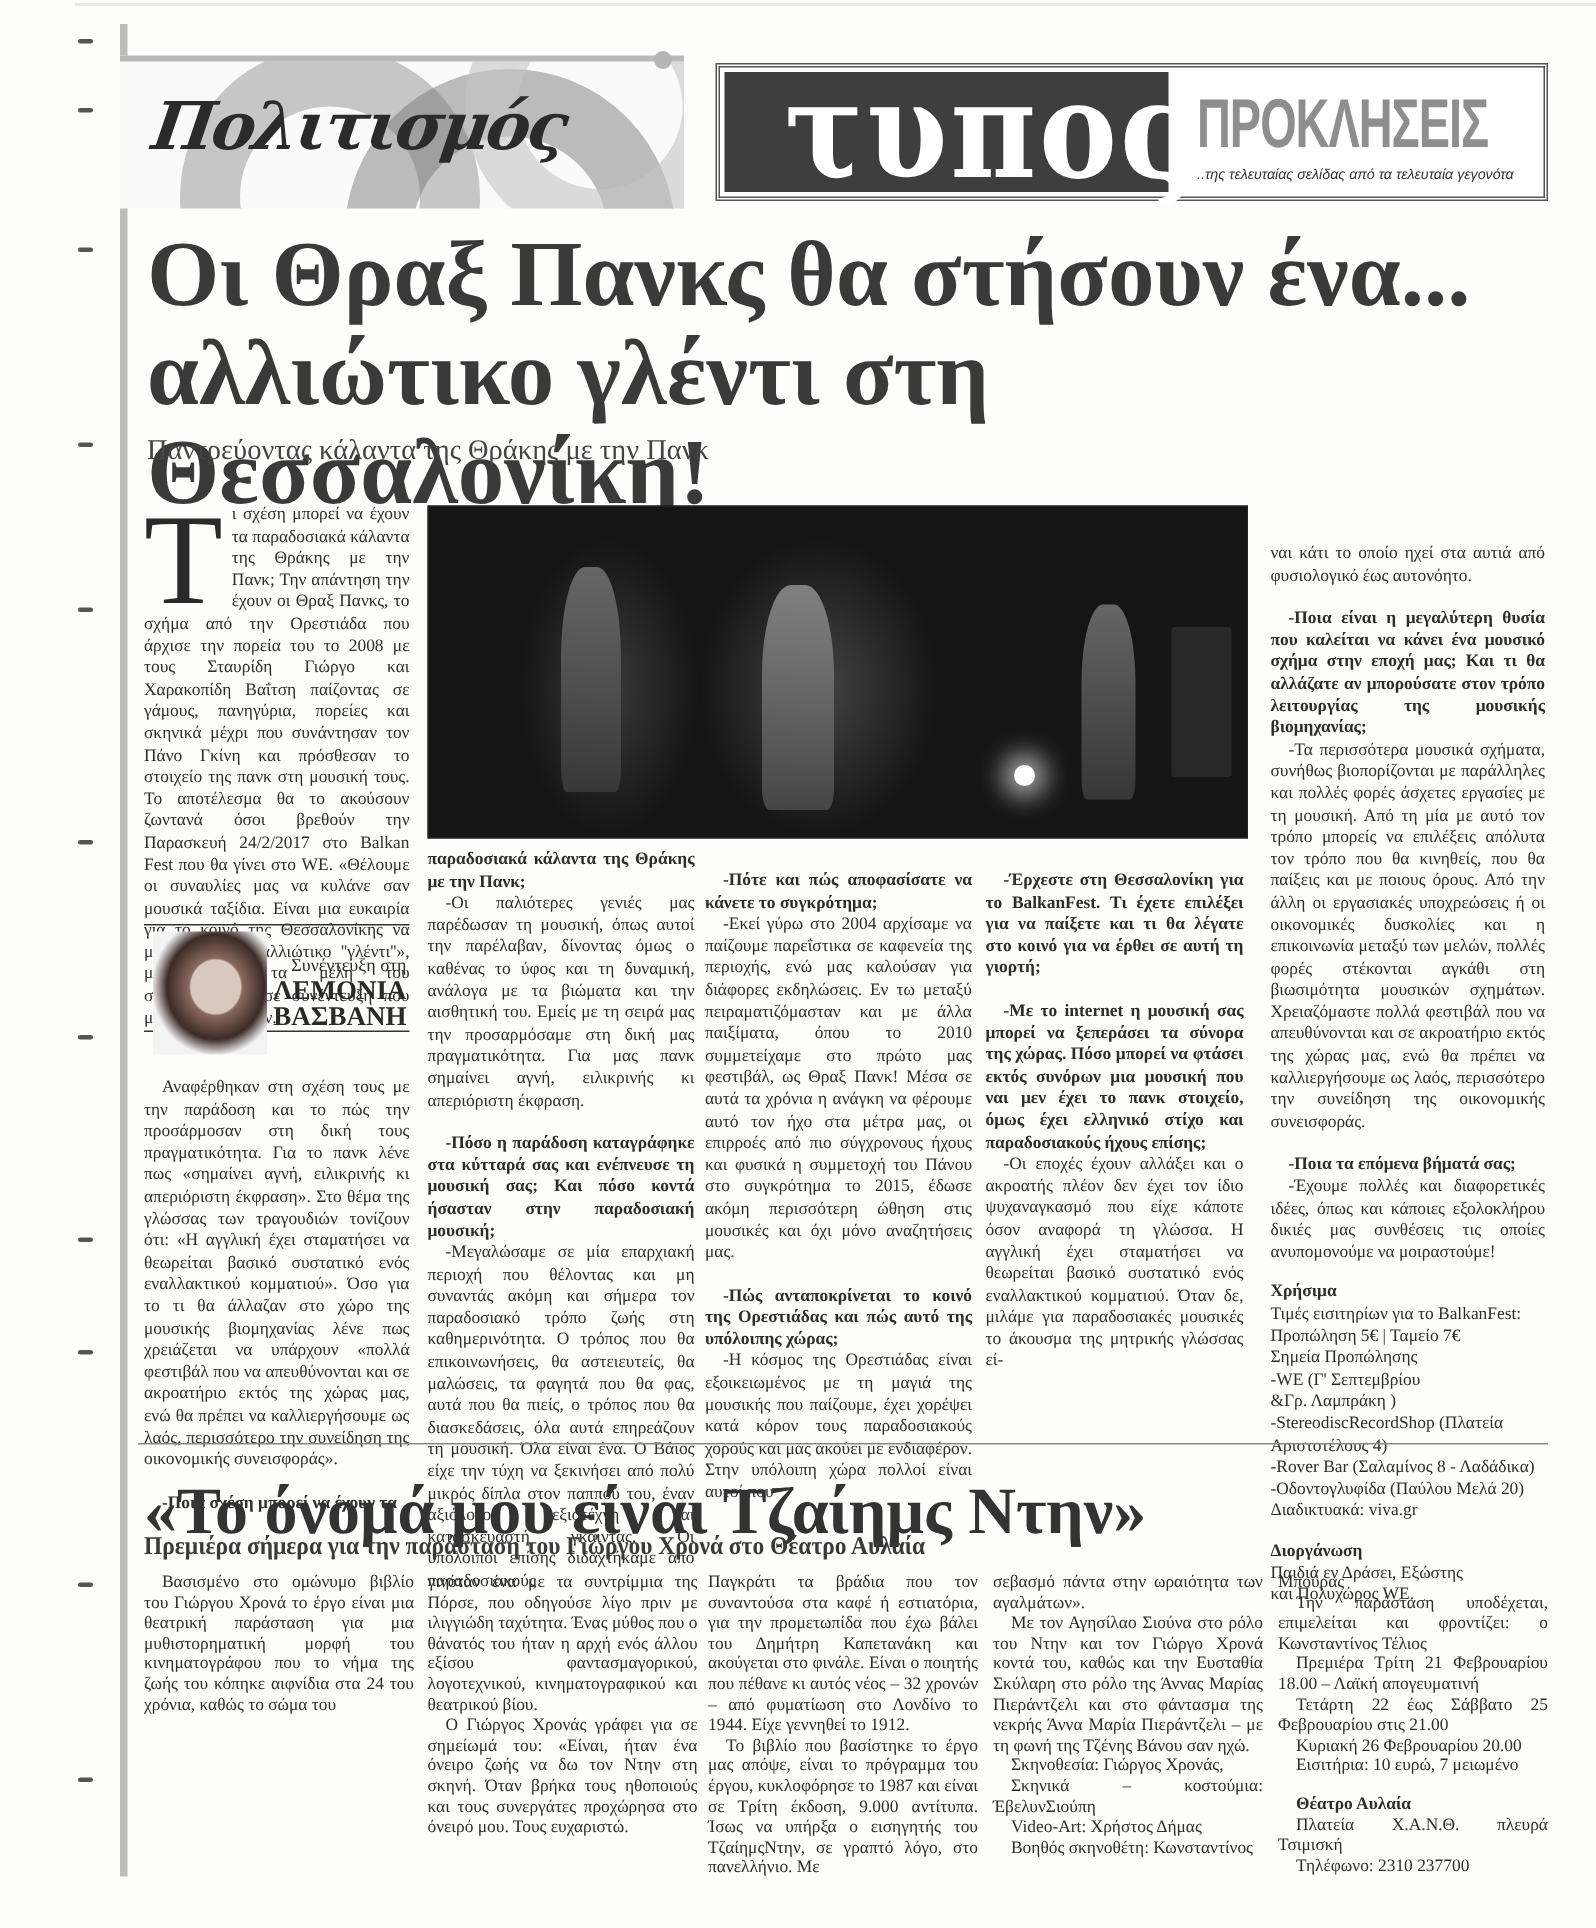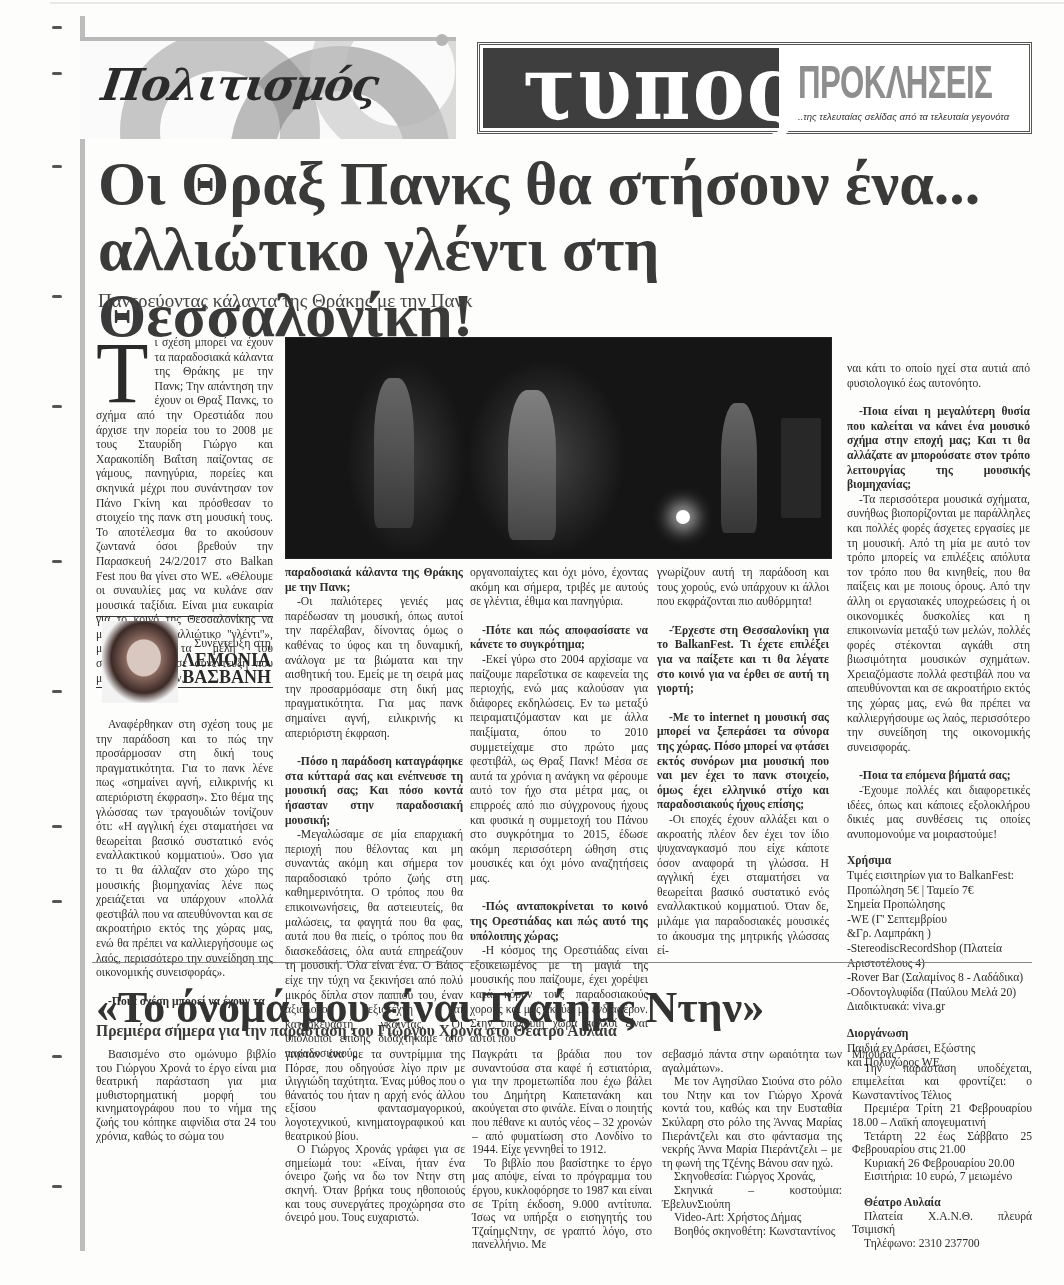--- a/index.html
+++ b/index.html
@@ -141,29 +141,27 @@
 </div>
 
 <div class="col col2">
   <p class="q" style="margin-top:0;text-indent:0">παραδοσιακά κάλαντα της Θράκης με την Πανκ;</p>
   <p>-Οι παλιότερες γενιές μας παρέδωσαν τη μουσική, όπως αυτοί την παρέλαβαν, δίνοντας όμως ο καθένας το ύφος και τη δυναμική, ανάλογα με τα βιώματα και την αισθητική του. Εμείς με τη σειρά μας την προσαρμόσαμε στη δική μας πραγματικότητα. Για μας πανκ σημαίνει αγνή, ειλικρινής κι απεριόριστη έκφραση.</p>
   <p class="q">-Πόσο η παράδοση καταγράφηκε στα κύτταρά σας και ενέπνευσε τη μουσική σας; Και πόσο κοντά ήσασταν στην παραδοσιακή μουσική;</p>
   <p>-Μεγαλώσαμε σε μία επαρχιακή περιοχή που θέλοντας και μη συναντάς ακόμη και σήμερα τον παραδοσιακό τρόπο ζωής στη καθημερινότητα. Ο τρόπος που θα επικοινωνήσεις, θα αστειευτείς, θα μαλώσεις, τα φαγητά που θα φας, αυτά που θα πιείς, ο τρόπος που θα διασκεδάσεις, όλα αυτά επηρεάζουν τη μουσική. Όλα είναι ένα. Ο Βάιος είχε την τύχη να ξεκινήσει από πολύ μικρός δίπλα στον παππού του, έναν αξιόλογο δεξιοτέχνη και κατασκευαστή γκάιντας. Οι υπόλοιποι επίσης διδαχτήκαμε από παραδοσιακούς</p>
 </div>
 
 <div class="col col3">
-  <p class="noindent">οργανοπαίχτες και όχι μόνο, έχοντας ακόμη και σήμερα, τριβές με αυτούς σε γλέντια, έθιμα και πανηγύρια.</p>
   <p class="q">-Πότε και πώς αποφασίσατε να κάνετε το συγκρότημα;</p>
   <p>-Εκεί γύρω στο 2004 αρχίσαμε να παίζουμε παρεΐστικα σε καφενεία της περιοχής, ενώ μας καλούσαν για διάφορες εκδηλώσεις. Εν τω μεταξύ πειραματιζόμασταν και με άλλα παιξίματα, όπου το 2010 συμμετείχαμε στο πρώτο μας φεστιβάλ, ως Θραξ Πανκ! Μέσα σε αυτά τα χρόνια η ανάγκη να φέρουμε αυτό τον ήχο στα μέτρα μας, οι επιρροές από πιο σύγχρονους ήχους και φυσικά η συμμετοχή του Πάνου στο συγκρότημα το 2015, έδωσε ακόμη περισσότερη ώθηση στις μουσικές και όχι μόνο αναζητήσεις μας.</p>
   <p class="q">-Πώς ανταποκρίνεται το κοινό της Ορεστιάδας και πώς αυτό της υπόλοιπης χώρας;</p>
   <p>-Η κόσμος της Ορεστιάδας είναι εξοικειωμένος με τη μαγιά της μουσικής που παίζουμε, έχει χορέψει κατά κόρον τους παραδοσιακούς χορούς και μας ακούει με ενδιαφέρον. Στην υπόλοιπη χώρα πολλοί είναι αυτοί που</p>
 </div>
 
 <div class="col col4">
-  <p class="noindent">γνωρίζουν αυτή τη παράδοση και τους χορούς, ενώ υπάρχουν κι άλλοι που εκφράζονται πιο αυθόρμητα!</p>
   <p class="q">-Έρχεστε στη Θεσσαλονίκη για το BalkanFest. Τι έχετε επιλέξει για να παίξετε και τι θα λέγατε στο κοινό για να έρθει σε αυτή τη γιορτή;</p>
   <p class="q">-Με το internet η μουσική σας μπορεί να ξεπεράσει τα σύνορα της χώρας. Πόσο μπορεί να φτάσει εκτός συνόρων μια μουσική που ναι μεν έχει το πανκ στοιχείο, όμως έχει ελληνικό στίχο και παραδοσιακούς ήχους επίσης;</p>
   <p>-Οι εποχές έχουν αλλάξει και ο ακροατής πλέον δεν έχει τον ίδιο ψυχαναγκασμό που είχε κάποτε όσον αναφορά τη γλώσσα. Η αγγλική έχει σταματήσει να θεωρείται βασικό συστατικό ενός εναλλακτικού κομματιού. Όταν δε, μιλάμε για παραδοσιακές μουσικές το άκουσμα της μητρικής γλώσσας εί-</p>
 </div>
 
 <div class="col col5">
   <p class="noindent">ναι κάτι το οποίο ηχεί στα αυτιά από φυσιολογικό έως αυτονόητο.</p>
   <p class="q">-Ποια είναι η μεγαλύτερη θυσία που καλείται να κάνει ένα μουσικό σχήμα στην εποχή μας; Και τι θα αλλάζατε αν μπορούσατε στον τρόπο λειτουργίας της μουσικής βιομηχανίας;</p>
   <p>-Τα περισσότερα μουσικά σχήματα, συνήθως βιοπορίζονται με παράλληλες και πολλές φορές άσχετες εργασίες με τη μουσική. Από τη μία με αυτό τον τρόπο μπορείς να επιλέξεις απόλυτα τον τρόπο που θα κινηθείς, που θα παίξεις και με ποιους όρους. Από την άλλη οι εργασιακές υποχρεώσεις ή οι οικονομικές δυσκολίες και η επικοινωνία μεταξύ των μελών, πολλές φορές στέκονται αγκάθι στη βιωσιμότητα μουσικών σχημάτων. Χρειαζόμαστε πολλά φεστιβάλ που να απευθύνονται και σε ακροατήριο εκτός της χώρας μας, ενώ θα πρέπει να καλλιεργήσουμε ως λαός, περισσότερο την συνείδηση της οικονομικής συνεισφοράς.</p>
   <p class="q">-Ποια τα επόμενα βήματά σας;</p>

